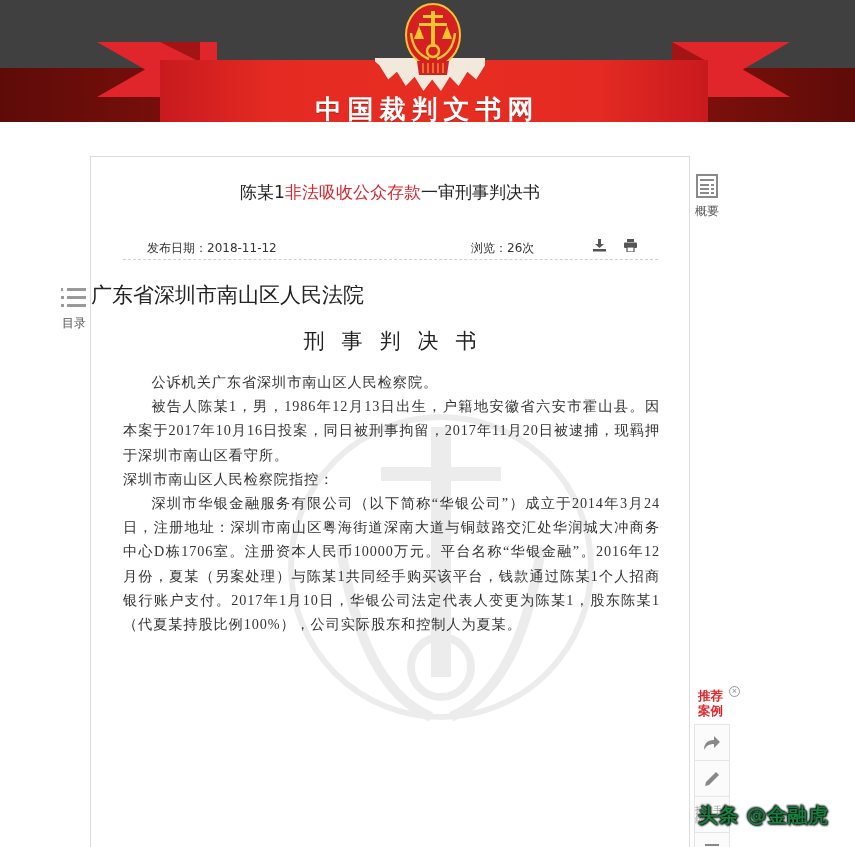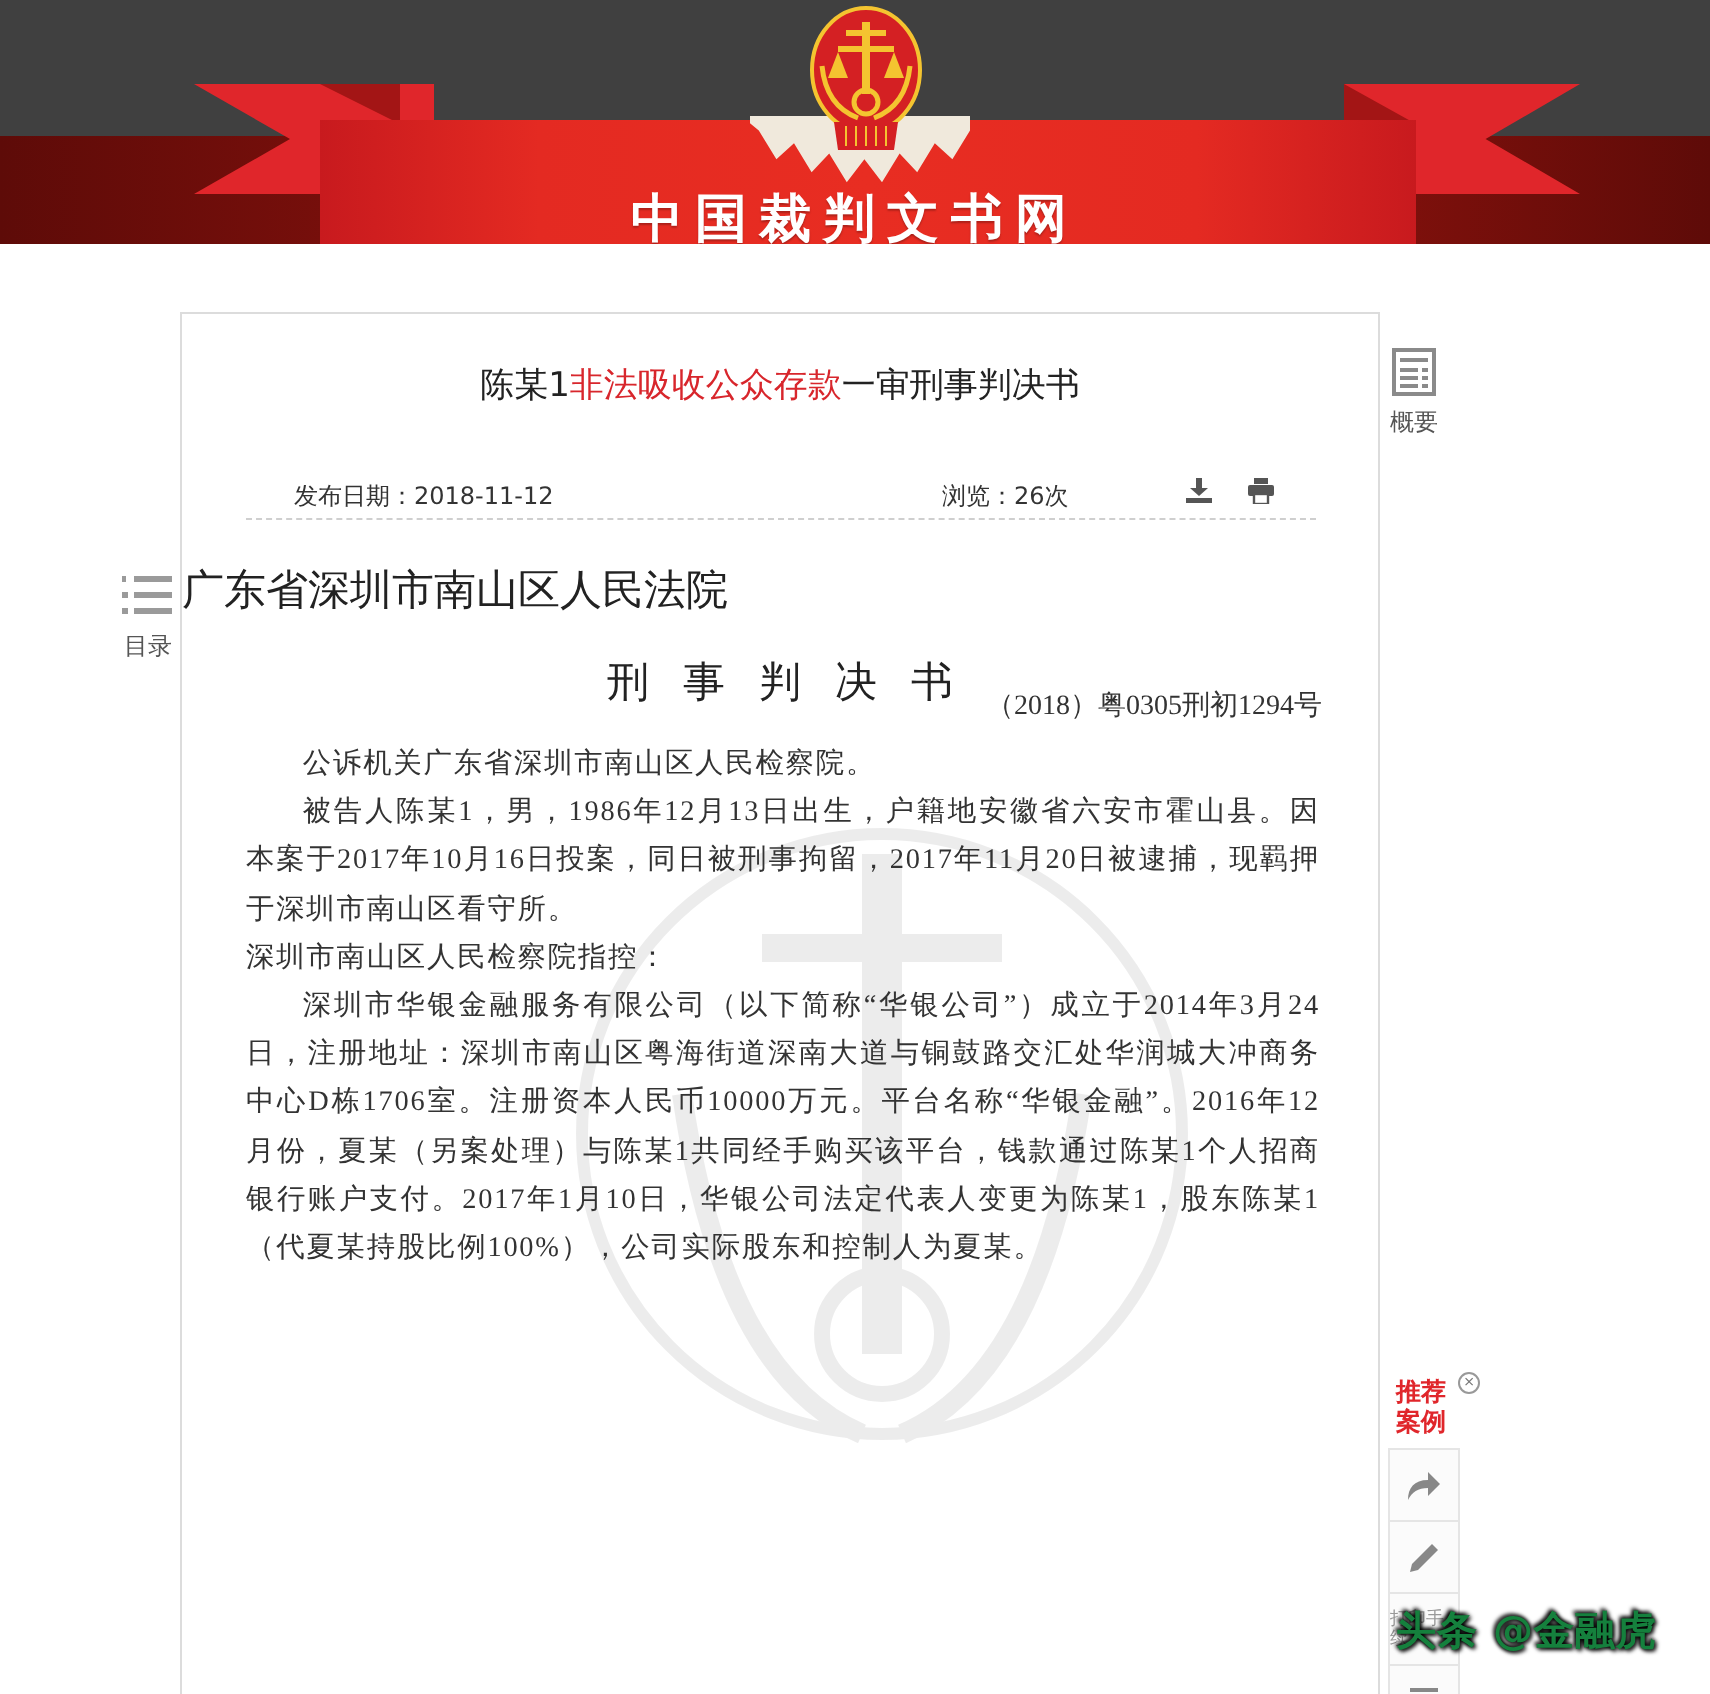--- a/index.html
+++ b/index.html
@@ -228,21 +228,20 @@
             <rect x="3" y="0" width="7" height="3" fill="#555"></rect>
             <rect x="0" y="3.5" width="13" height="5.5" rx="1" fill="#555"></rect>
             <rect x="3" y="8" width="7" height="5" fill="#fff" stroke="#555" stroke-width="1.2"></rect>
           </svg>
       </span>
     </span>
   </div>
 
   <div class="court">广东省深圳市南山区人民法院</div>
   <div class="doctype">刑事判决书</div>
-  <div class="caseno">（2018）粤0305刑初1294号</div>
 
   <div class="body-text">
     <p>公诉机关广东省深圳市南山区人民检察院。</p>
     <p>被告人陈某1，男，1986年12月13日出生，户籍地安徽省六安市霍山县。因本案于2017年10月16日投案，同日被刑事拘留，2017年11月20日被逮捕，现羁押于深圳市南山区看守所。</p>
     <p class="noind">深圳市南山区人民检察院指控：</p>
     <p>深圳市华银金融服务有限公司（以下简称“华银公司”）成立于2014年3月24日，注册地址：深圳市南山区粤海街道深南大道与铜鼓路交汇处华润城大冲商务中心D栋1706室。注册资本人民币10000万元。平台名称“华银金融”。2016年12月份，夏某（另案处理）与陈某1共同经手购买该平台，钱款通过陈某1个人招商银行账户支付。2017年1月10日，华银公司法定代表人变更为陈某1，股东陈某1（代夏某持股比例100%），公司实际股东和控制人为夏某。</p>
   </div>
 </div>
 
 <div class="recommend">

